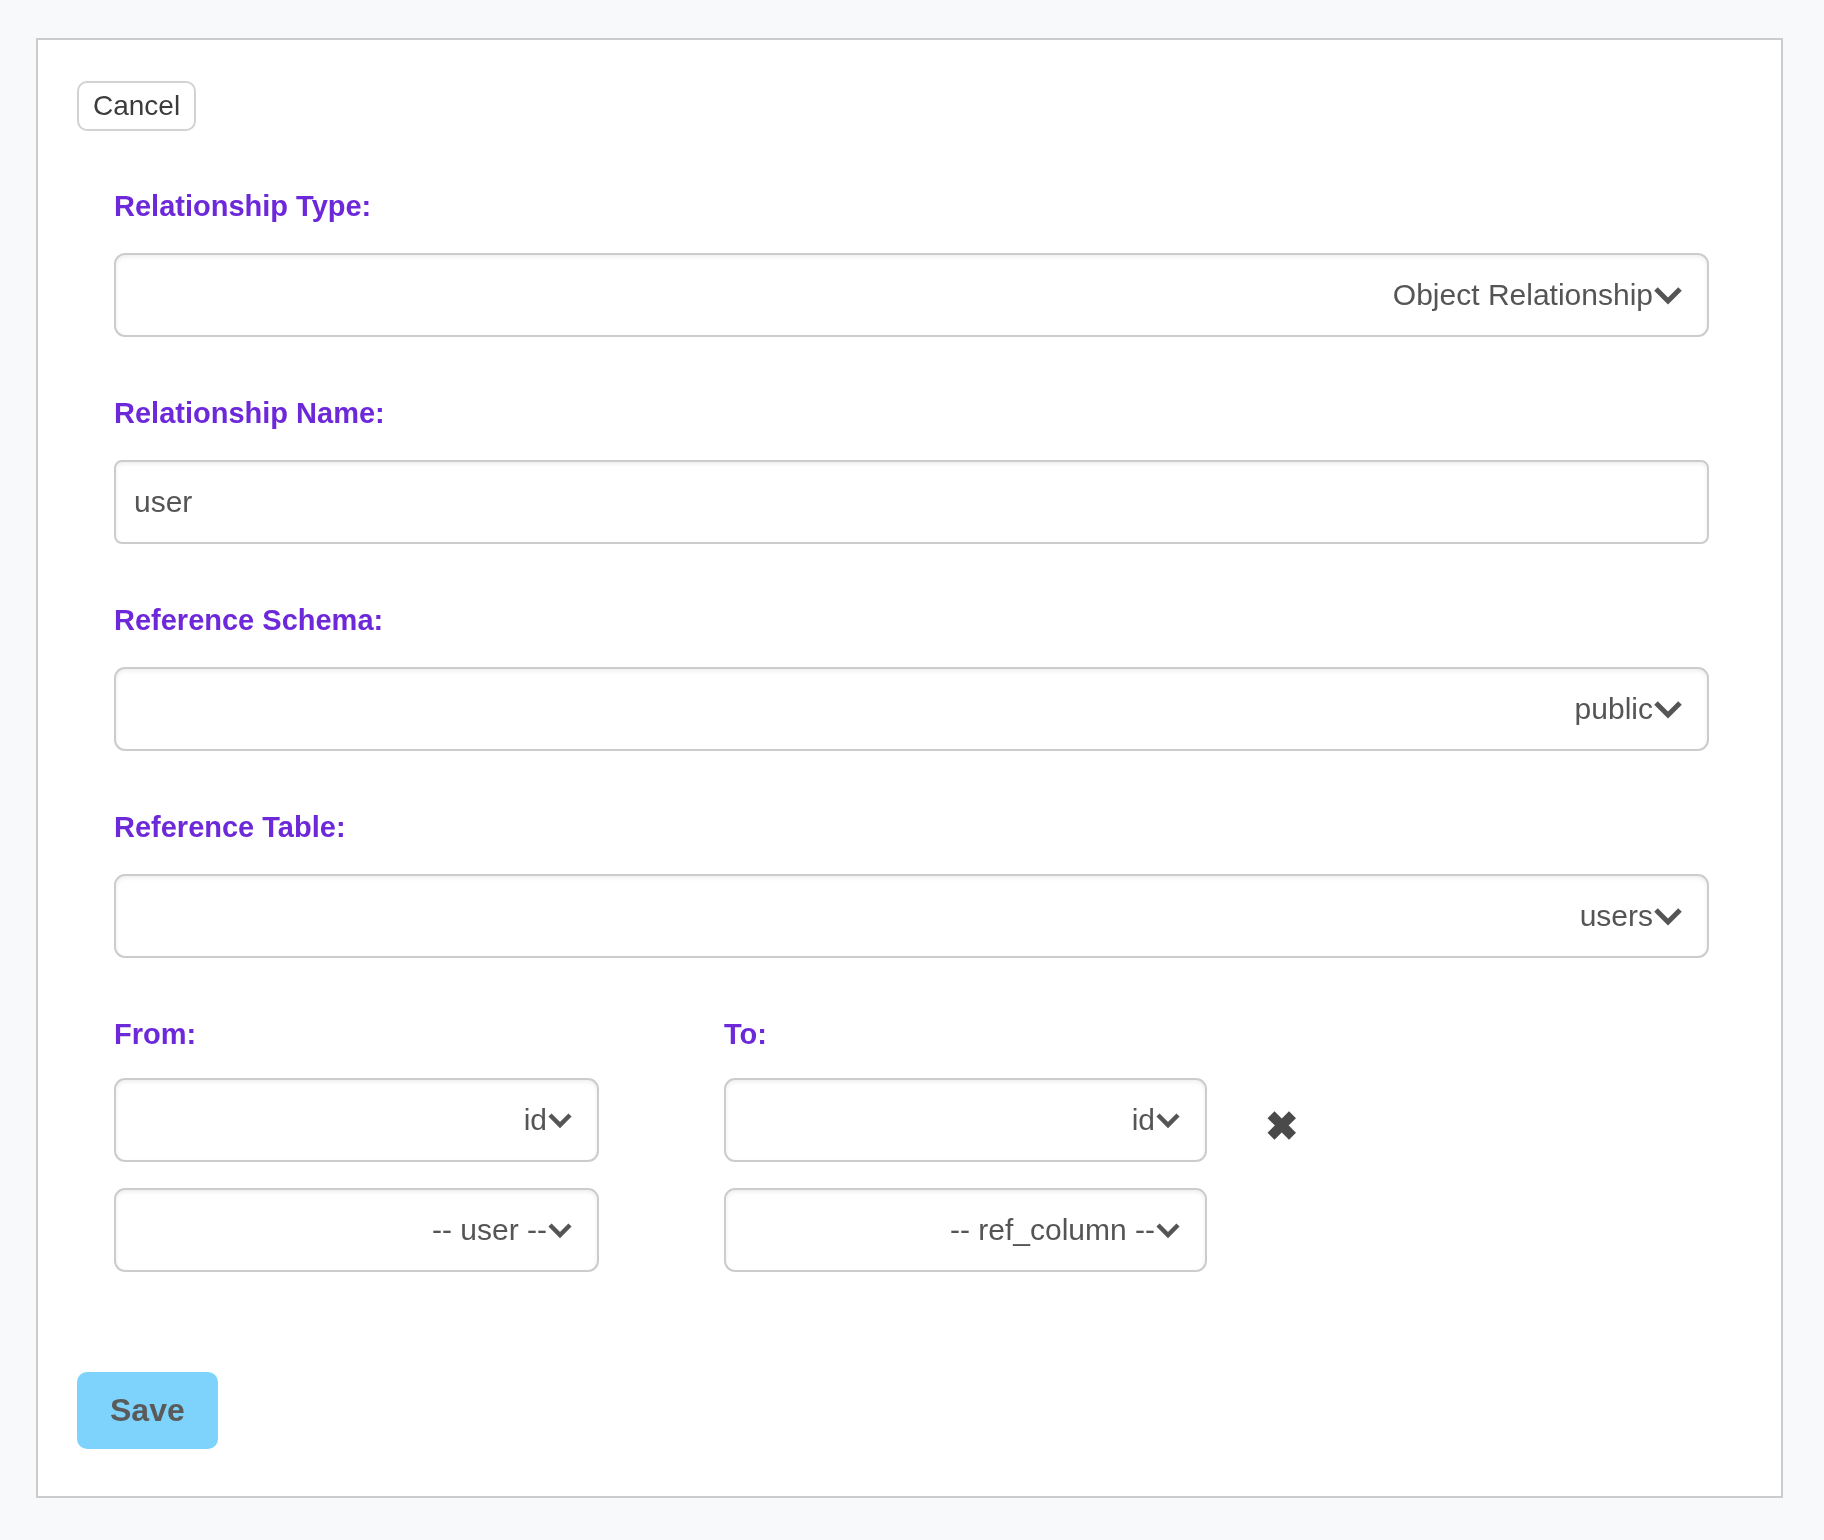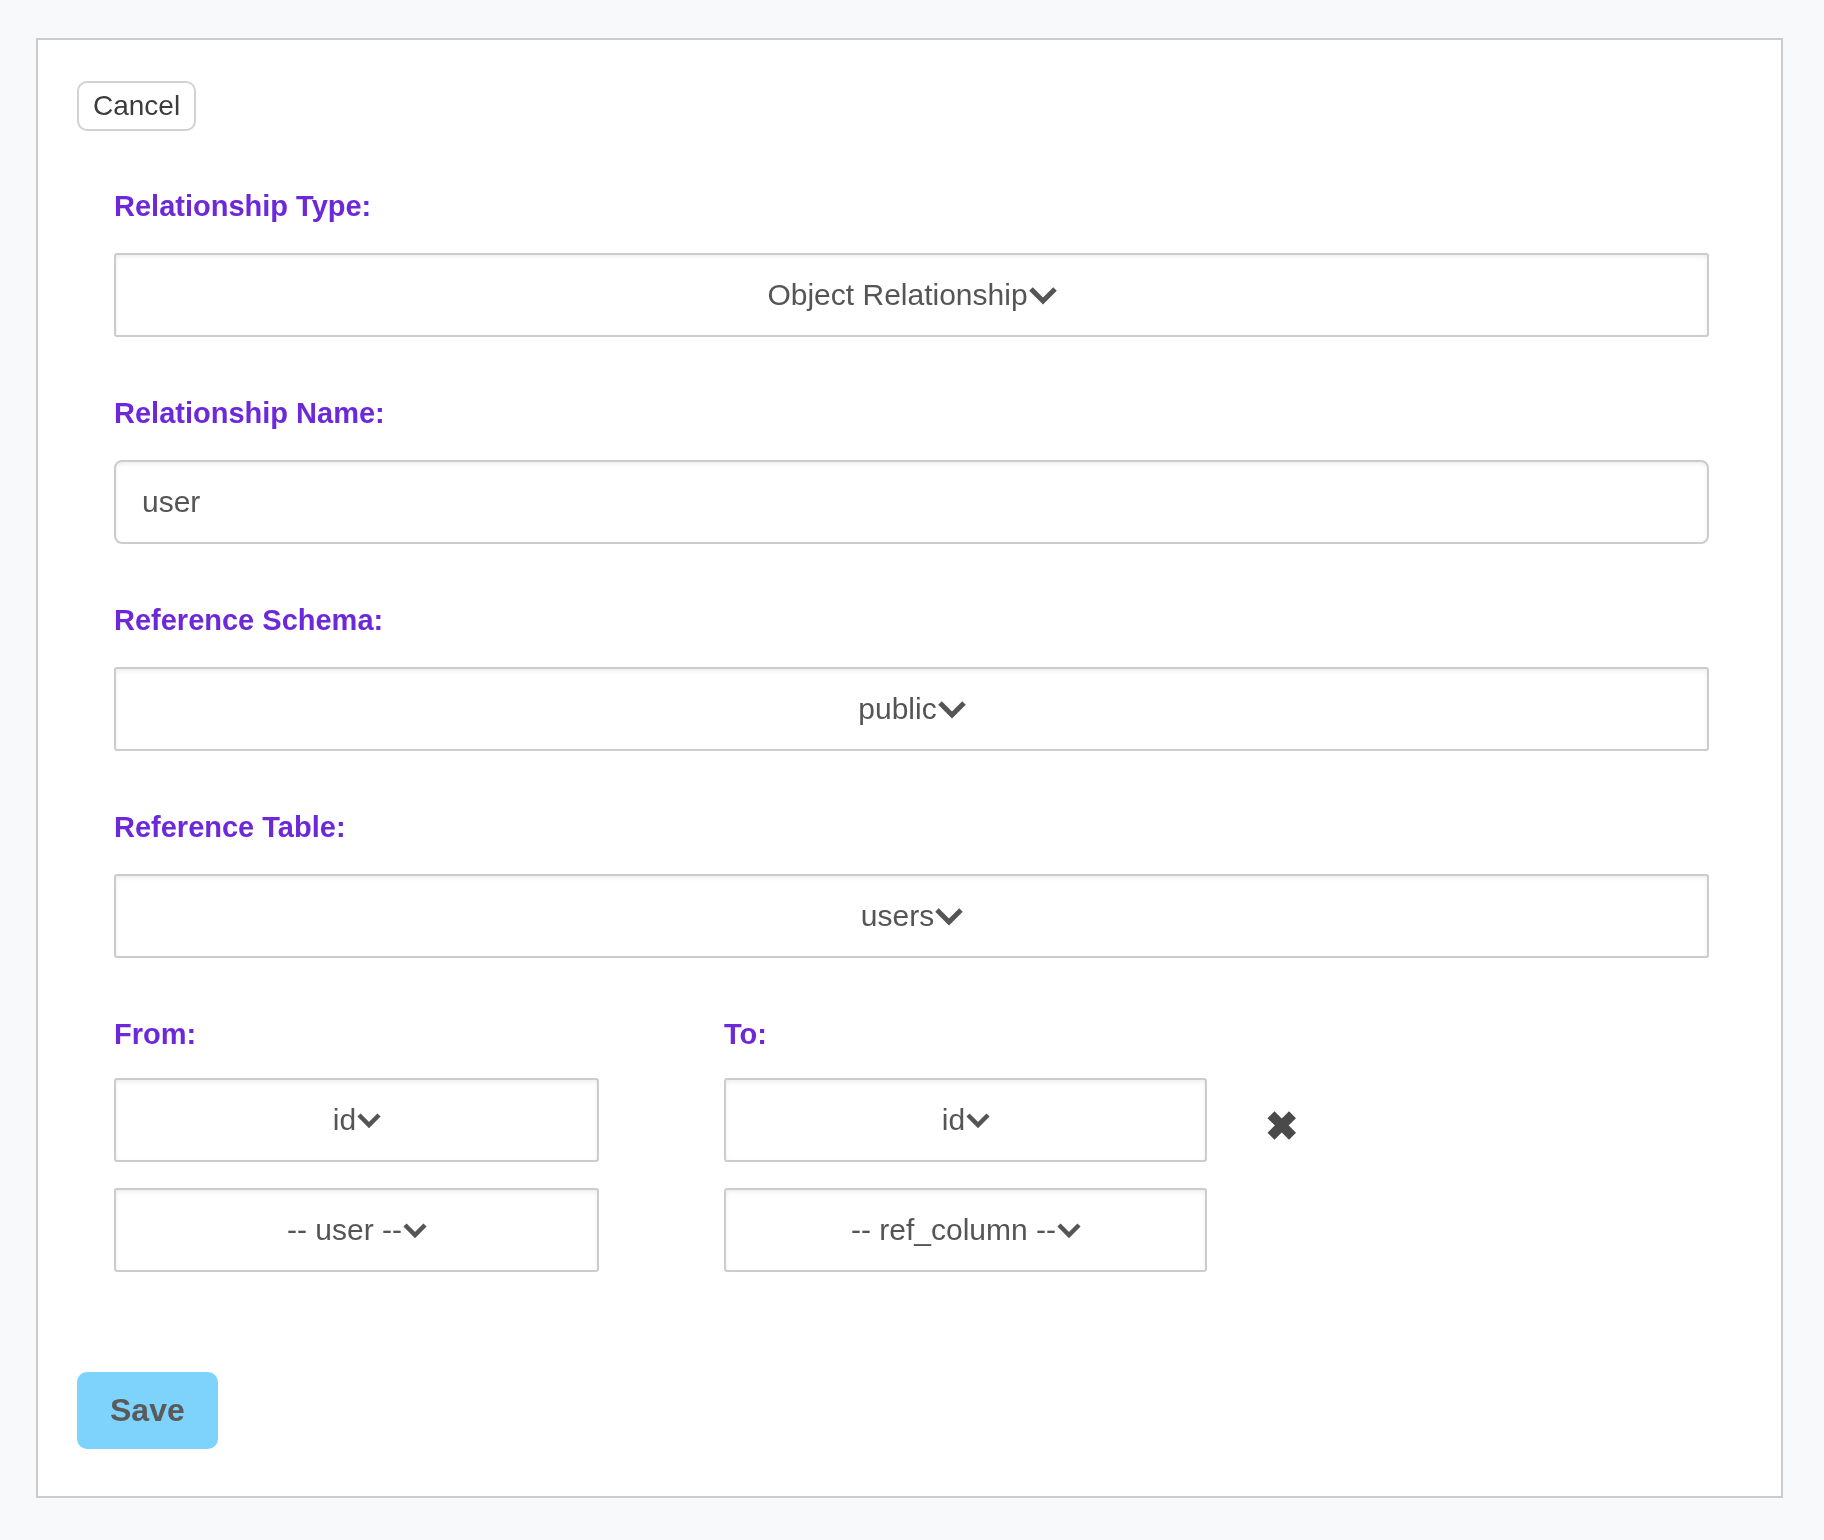--- a/index.html
+++ b/index.html
@@ -53,32 +53,32 @@
     height: 84px;
     background: #ffffff;
     border: 2px solid #cccccc;
     box-shadow: inset 0 2px 4px rgba(0,0,0,0.07);
     font-size: 30px;
     color: #555555;
   }
   .select {
     display: flex;
     align-items: center;
-    justify-content: center;
+    justify-content: flex-end;
     padding: 0 24px 0 26px;
-    border-radius: 3px;
+    border-radius: 11px;
     cursor: pointer;
     width: 100%;
   }
   .select .value { pointer-events: none; }
   .chevron { display: flex; align-items: center; pointer-events: none; }
   input.text-control {
     width: 100%;
     border-radius: 8px;
-    padding: 0 26px;
+    padding: 0 18px;
     font-family: "Liberation Sans", sans-serif;
     outline: none;
   }
   .mapping { display: flex; align-items: flex-start; }
   .map-col { width: 485px; display: flex; flex-direction: column; }
   .map-col.to-col { width: 483px; margin-left: 125px; }
   .map-col .field-label { margin-bottom: 29px; }
   .map-col .select { margin-bottom: 26px; }
   .map-col .select:last-child { margin-bottom: 0; }
   .remove-btn {

